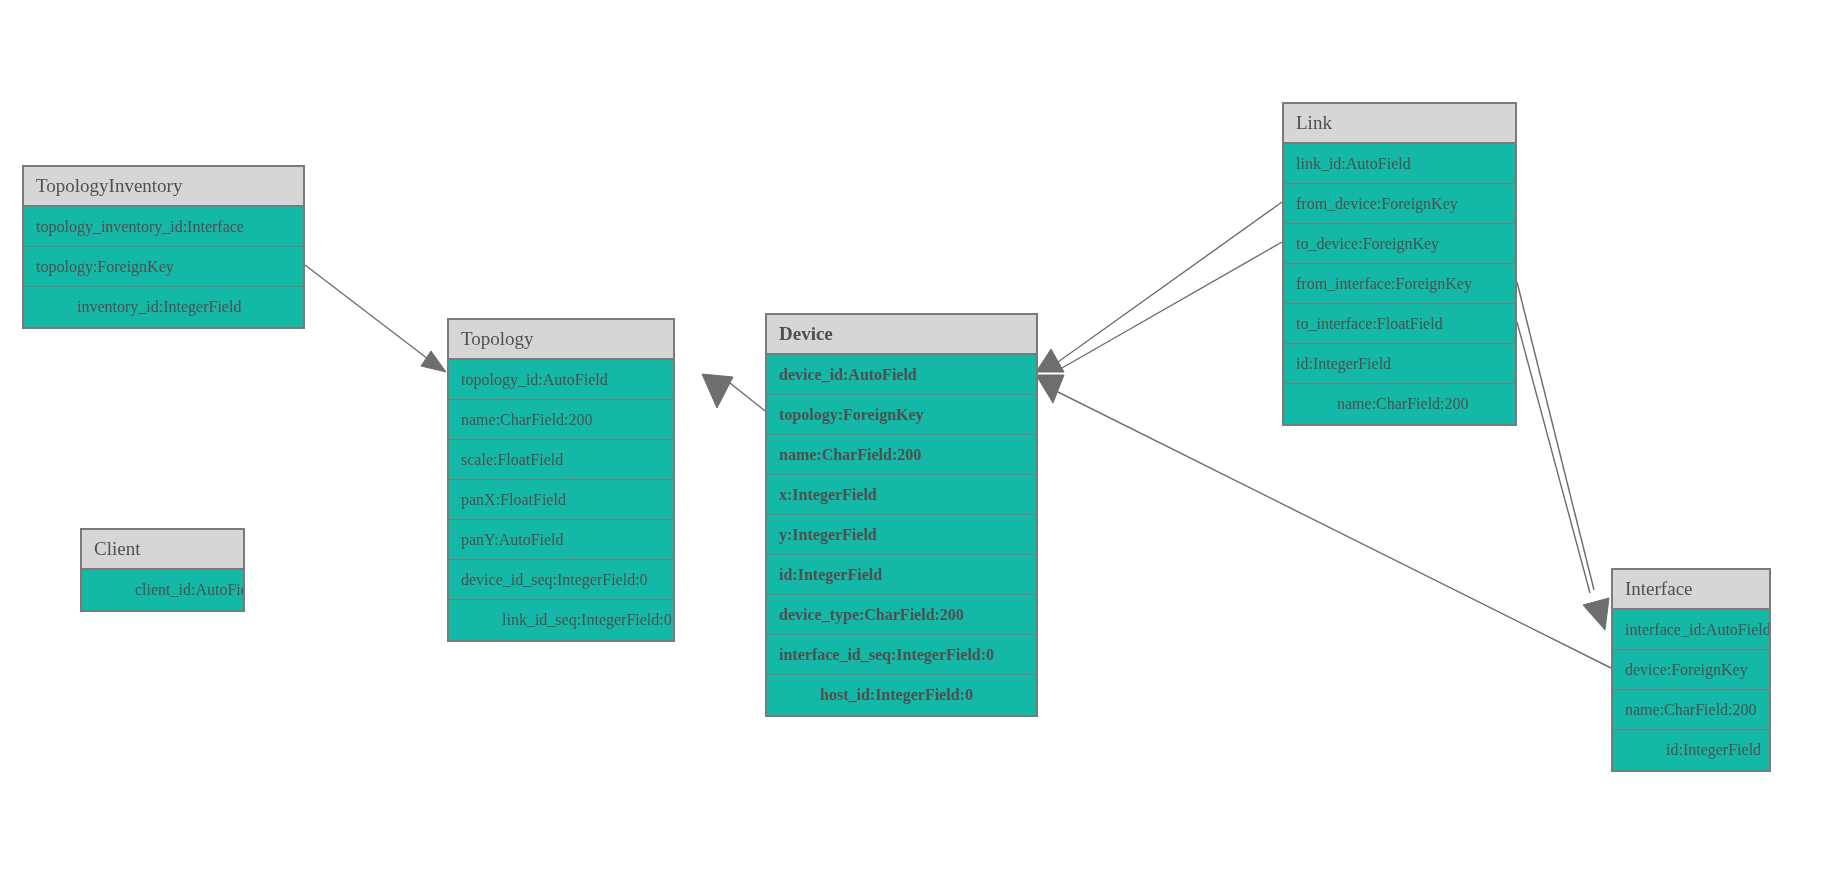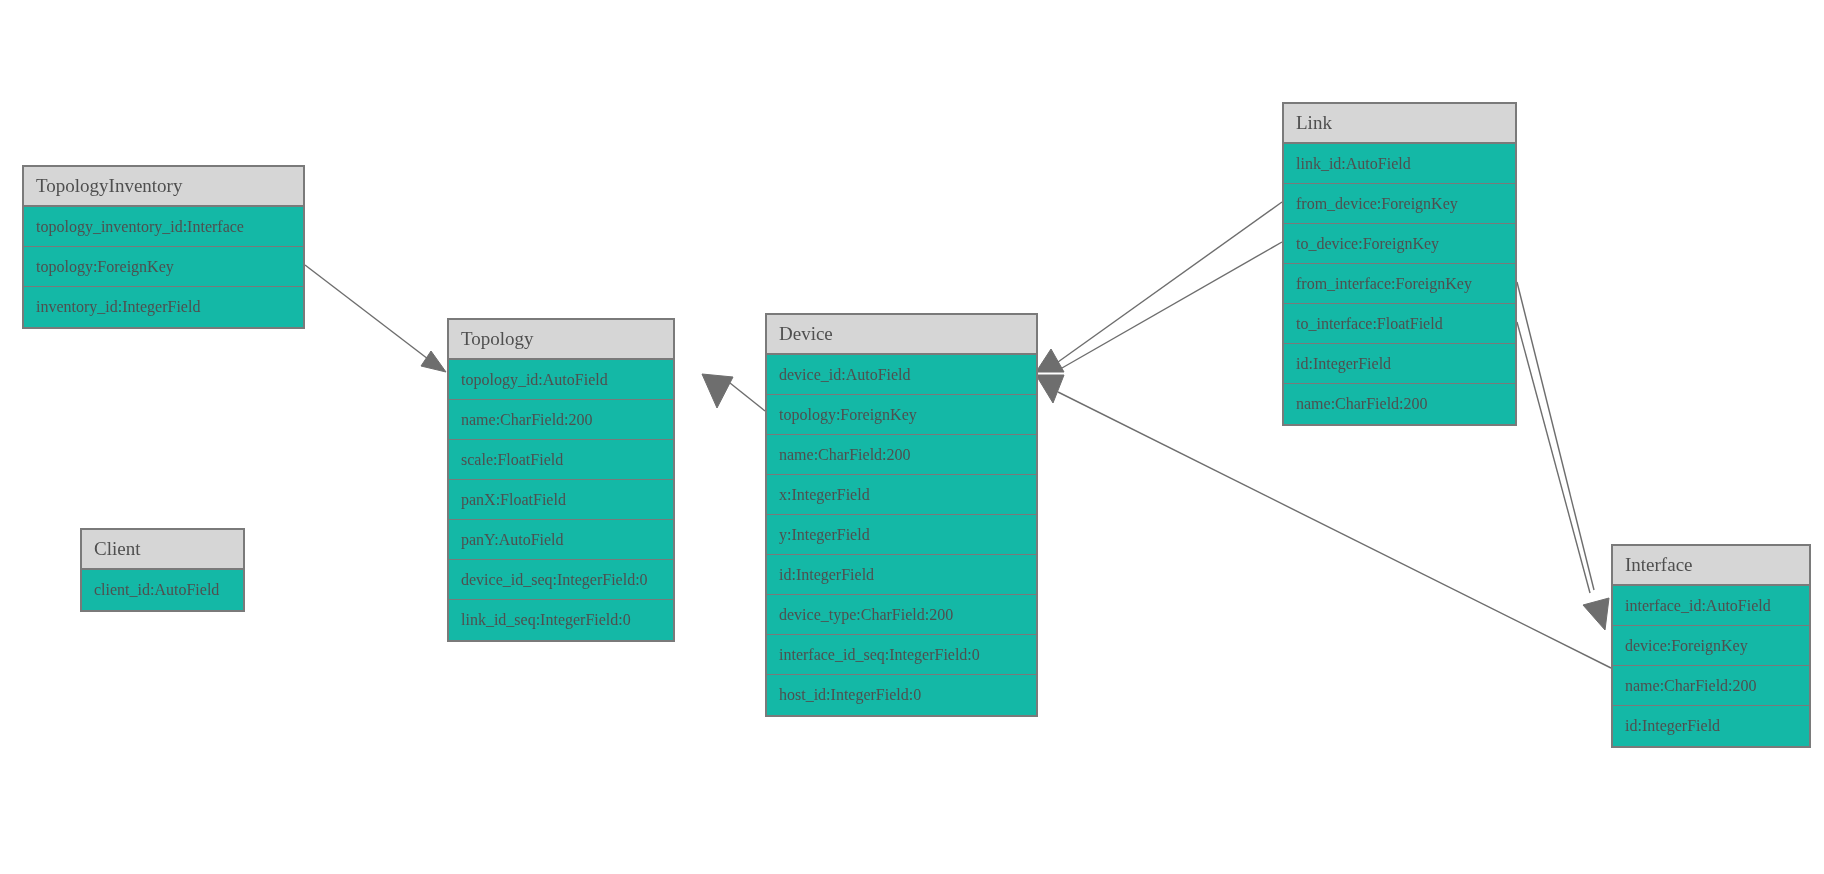--- a/index.html
+++ b/index.html
@@ -43,28 +43,28 @@
     height: 40px;
     border-bottom: 1px solid #7a7a7a;
     display: flex;
     align-items: center;
     padding: 0 12px;
     font-size: 16px;
     box-sizing: border-box;
     white-space: nowrap;
     overflow: hidden;
   }
-  .entity-row:last-child { border-bottom: none; }
+  .entity-row:last-child { border-bottom: none; margin-left: 41px; }
   
   #entity-topology-inventory { left: 22px;   top: 165px; width: 283px; }
   #entity-topology           { left: 447px;  top: 318px; width: 228px; }
   #entity-client             { left: 80px;   top: 528px; width: 165px; }
-  #entity-device             { left: 765px;  top: 313px; width: 273px; }
+  #entity-device             { left: 765px;  top: 313px; width: 273px; font-weight: bold; }
   #entity-link               { left: 1282px; top: 102px; width: 235px; }
-  #entity-interface          { left: 1611px; top: 544px; width: 200px; }
+  #entity-interface          { left: 1611px; top: 568px; width: 160px; }
 </style>
 </head>
 <body>
 
 <div class="canvas">
 
   <svg class="edges" viewBox="0 0 1824 874" xmlns="http://www.w3.org/2000/svg">
 
     <line x1="305" y1="265" x2="428" y2="359"></line>
     <polygon points="446,372 421,366 431,351"></polygon>

